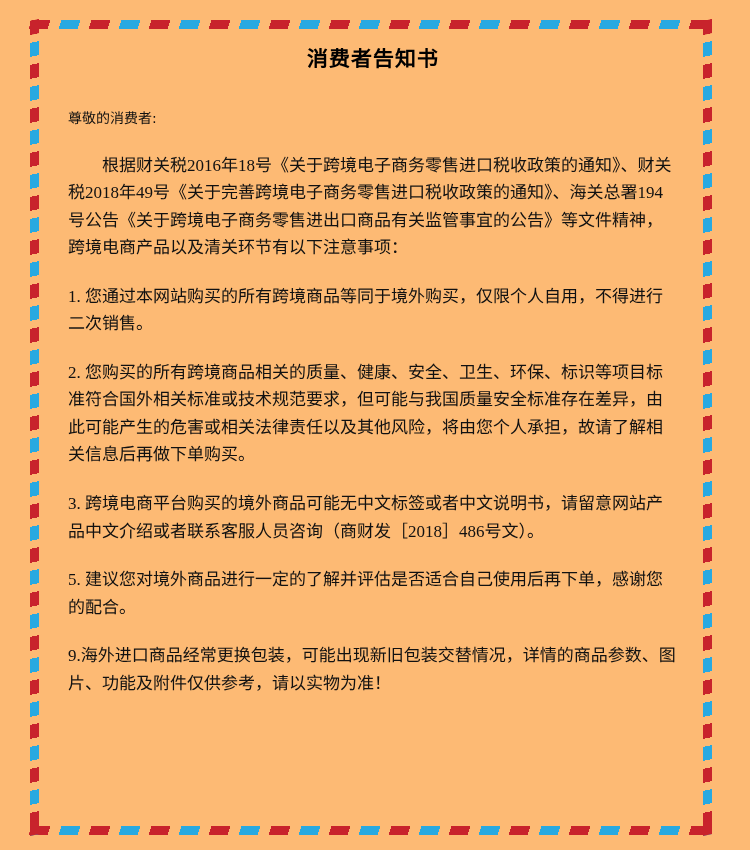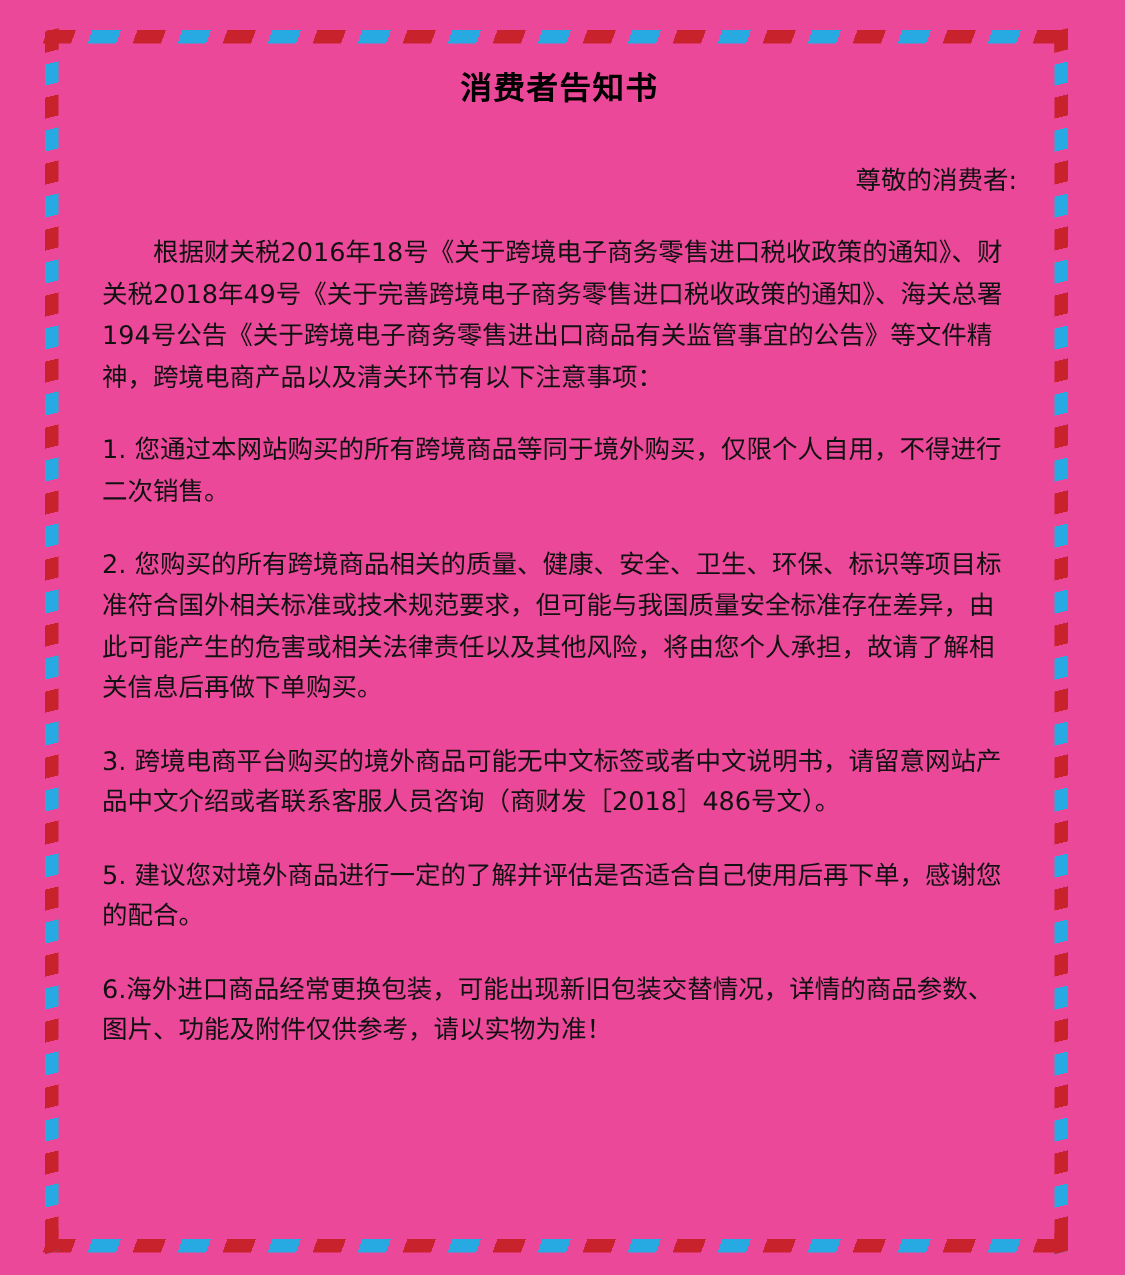--- a/index.html
+++ b/index.html
@@ -13,21 +13,21 @@
     height: 850px;
     overflow: hidden;
     font-family: "DejaVu Sans", "Liberation Sans", sans-serif;
     -webkit-font-smoothing: none;
   }
 
   .notice-page {
     position: relative;
     width: 750px;
     height: 850px;
-    background: #ec4899;
+    background: #fdba74;
     box-sizing: border-box;
   }
 
   
   .frame {
     position: absolute;
     left: 30px;
     top: 20px;
     width: 682px;
     height: 815px;
@@ -100,31 +100,31 @@
   .notice-title {
     text-align: center;
     font-size: 21px;
     font-weight: bold;
     letter-spacing: 1px;
     margin: 0 0 36px 0;
     color: #000000;
   }
 
   .salutation {
-    font-size: 17px;
+    font-size: 14px;
     line-height: 1.55;
     margin: 0 0 22px 0;
-    text-align: right;
   }
 
   .paragraph {
     font-size: 17px;
     line-height: 1.62;
     margin: 12px 0 21px 0;
     text-align: left;
+    font-family: Liberation Serif, serif;
   }
 
   .paragraph.indented {
     text-indent: 2em;
   }
 
   .paragraph:last-child {
     margin-bottom: 0;
   }
 </style>
@@ -154,16 +154,16 @@
 
     <p class="paragraph">1. 您通过本网站购买的所有跨境商品等同于境外购买，仅限个人自用，不得进行二次销售。</p>
 
     <p class="paragraph">2. 您购买的所有跨境商品相关的质量、健康、安全、卫生、环保、标识等项目标准符合国外相关标准或技术规范要求，但可能与我国质量安全标准存在差异，由此可能产生的危害或相关法律责任以及其他风险，将由您个人承担，故请了解相关信息后再做下单购买。</p>
 
     <p class="paragraph">3. 跨境电商平台购买的境外商品可能无中文标签或者中文说明书，请留意网站产品中文介绍或者联系客服人员咨询（商财发［2018］486号文）。</p>
 
 
     <p class="paragraph">5. 建议您对境外商品进行一定的了解并评估是否适合自己使用后再下单，感谢您的配合。</p>
 
-    <p class="paragraph">6.海外进口商品经常更换包装，可能出现新旧包装交替情况，详情的商品参数、图片、功能及附件仅供参考，请以实物为准！</p>
+    <p class="paragraph">9.海外进口商品经常更换包装，可能出现新旧包装交替情况，详情的商品参数、图片、功能及附件仅供参考，请以实物为准！</p>
 
   </div>
 </div>
 
 </body></html>

